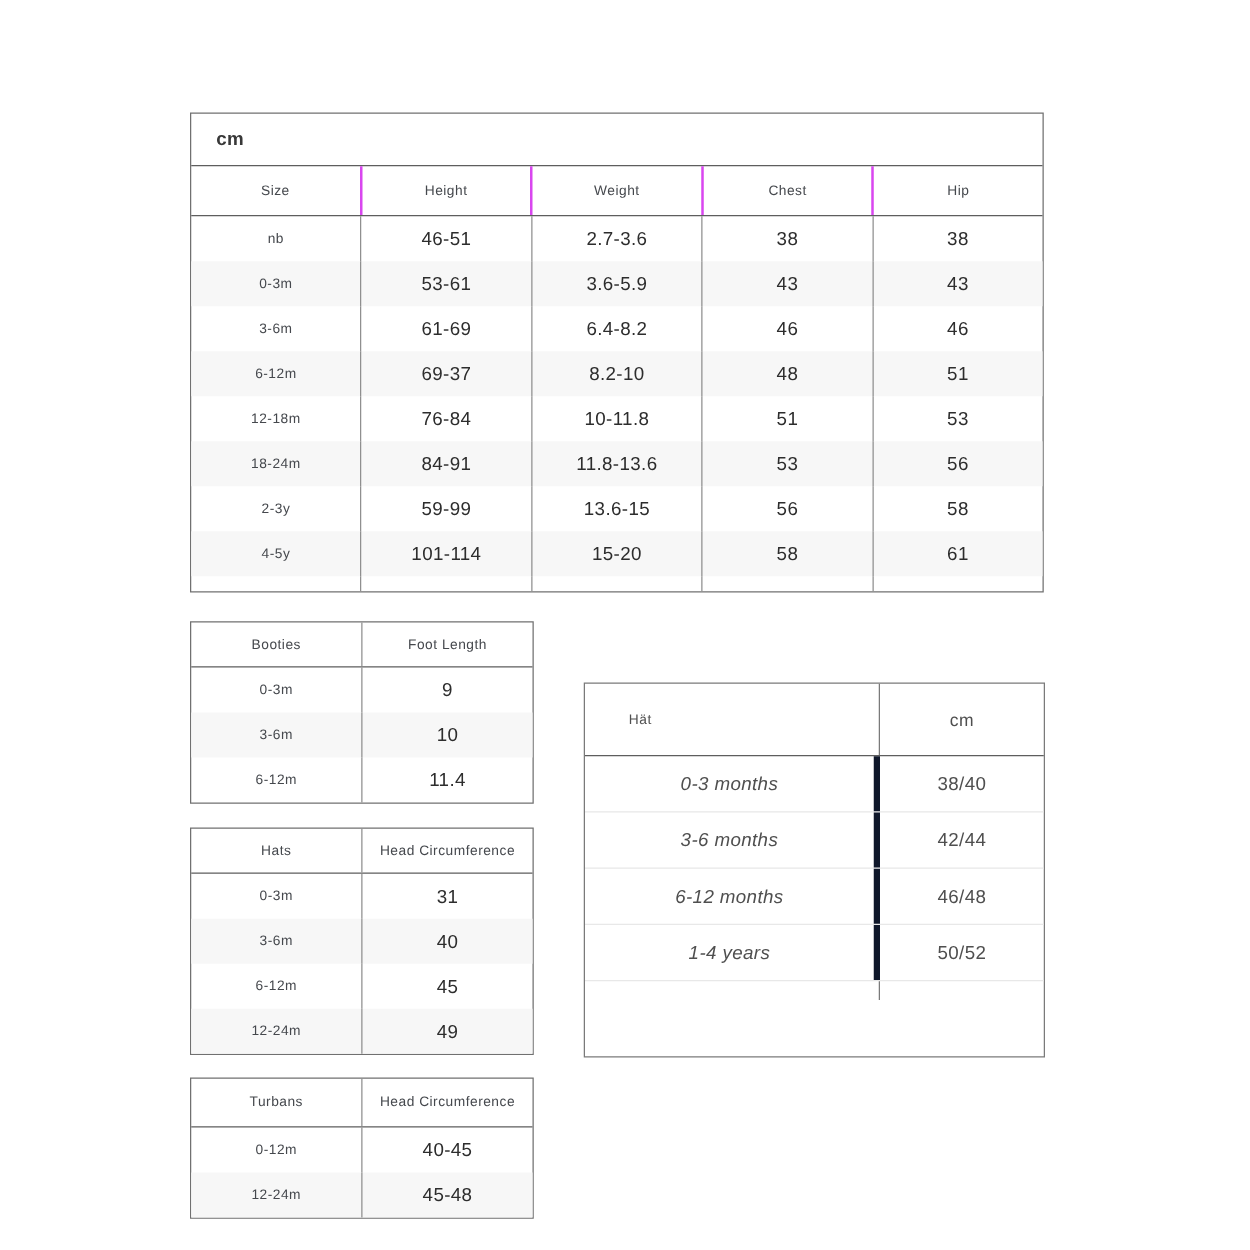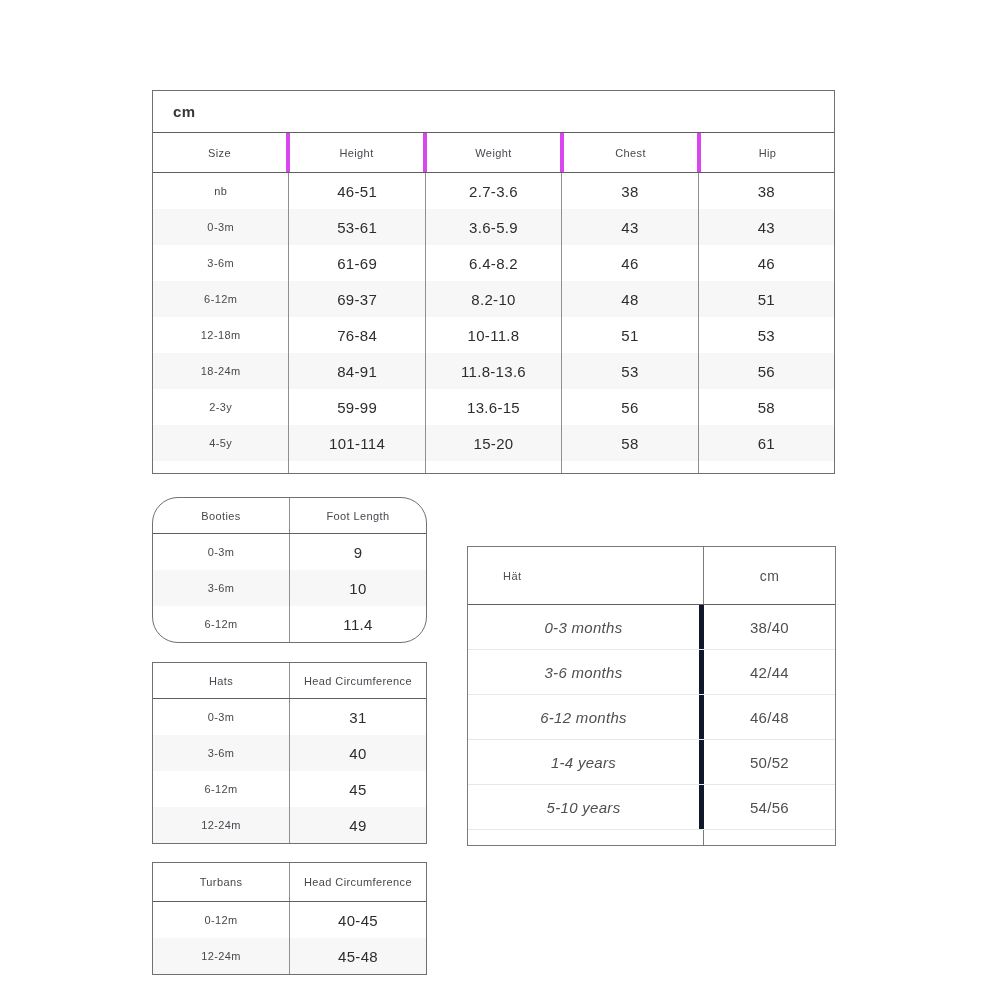--- a/index.html
+++ b/index.html
@@ -24,40 +24,40 @@
   
   .main-tbl { left: 152px; top: 90px; width: 683px; height: 384px; }
   .unit-row {
     height: 42px; box-sizing: border-box; display: flex; align-items: center;
     padding-left: 20px; border-bottom: 1px solid #5e5e5e;
     font-size: 15px; font-weight: 600; color: #383838; letter-spacing: 0.3px;
   }
   .hdr-row { display: flex; height: 40px; box-sizing: border-box; border-bottom: 1px solid #5e5e5e; }
   .hdr-row .c {
     flex: 1; display: flex; align-items: center; justify-content: center;
-    border-right: 4px solid #d946ef; box-sizing: border-box;
+    border-right: 2px solid #d946ef; box-sizing: border-box;
   }
   .hdr-row .c:last-child { border-right: none; }
 
   .b-row { display: flex; height: 36px; }
   .b-row .c {
     flex: 1; display: flex; align-items: center; justify-content: center;
     border-right: 1px solid #8f8f8f; box-sizing: border-box;
   }
   .b-row .c:last-child { border-right: none; }
   .b-row.alt { background: #f7f7f7; }
   .b-row.pad-row { height: 12px; }
 
   .lbl { font-size: 11px; color: #45484d; letter-spacing: 0.4px; }
   .val { font-size: 15px; color: #2d2d2d; letter-spacing: 0.3px; }
 
   
   .two-col .c1 { width: 137px; flex: none; }
   .two-col .c2 { flex: 1; }
-  .booties-tbl { left: 152px; top: 497px; width: 275px; border-radius: 26px; }
+  .booties-tbl { left: 152px; top: 497px; width: 275px; }
   .hats-tbl    { left: 152px; top: 662px; width: 275px; }
   .turbans-tbl { left: 152px; top: 862px; width: 275px; }
   .small-hdr { display: flex; height: 36px; box-sizing: border-box; border-bottom: 1px solid #5e5e5e; }
   .turbans-tbl .small-hdr { height: 39px; }
   .small-hdr .c {
     display: flex; align-items: center; justify-content: center;
     border-right: 1px solid #8f8f8f; box-sizing: border-box;
   }
   .small-hdr .c:last-child { border-right: none; }
 
@@ -241,23 +241,19 @@
       <div class="hc2">42/44</div>
     </div>
     <div class="hatcm-row">
       <div class="hc1">6-12 months</div>
       <div class="hc2">46/48</div>
     </div>
     <div class="hatcm-row">
       <div class="hc1">1-4 years</div>
       <div class="hc2">50/52</div>
     </div>
-    <div class="hatcm-row">
-      <div class="hc1">5-10 years</div>
-      <div class="hc2">54/56</div>
-    </div>
     <div class="hatcm-pad">
       <div class="hc1"></div>
         <div class="hc2"></div>
     </div>
   </div>
 
 </div>
 
 </body></html>

